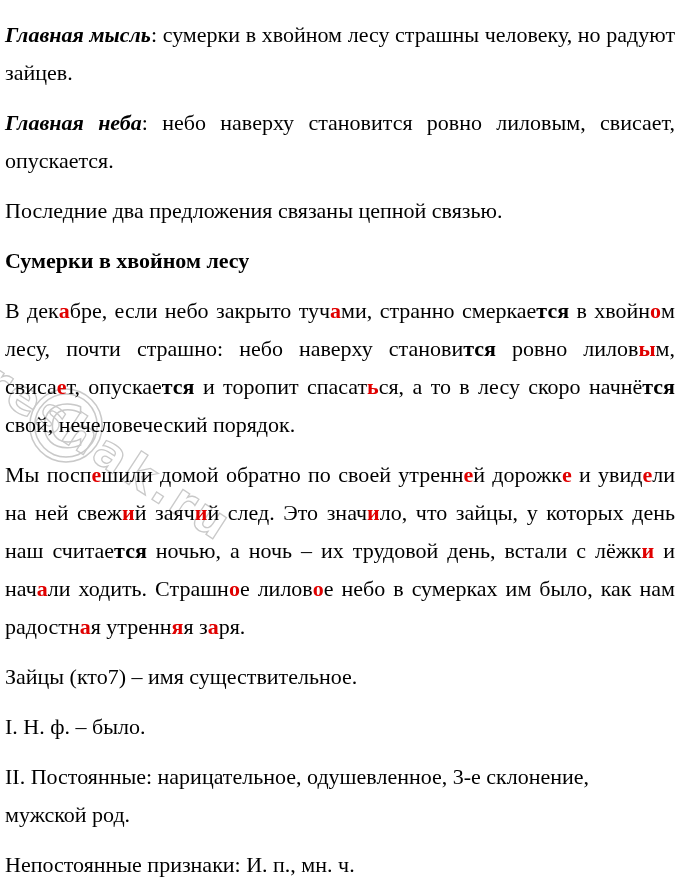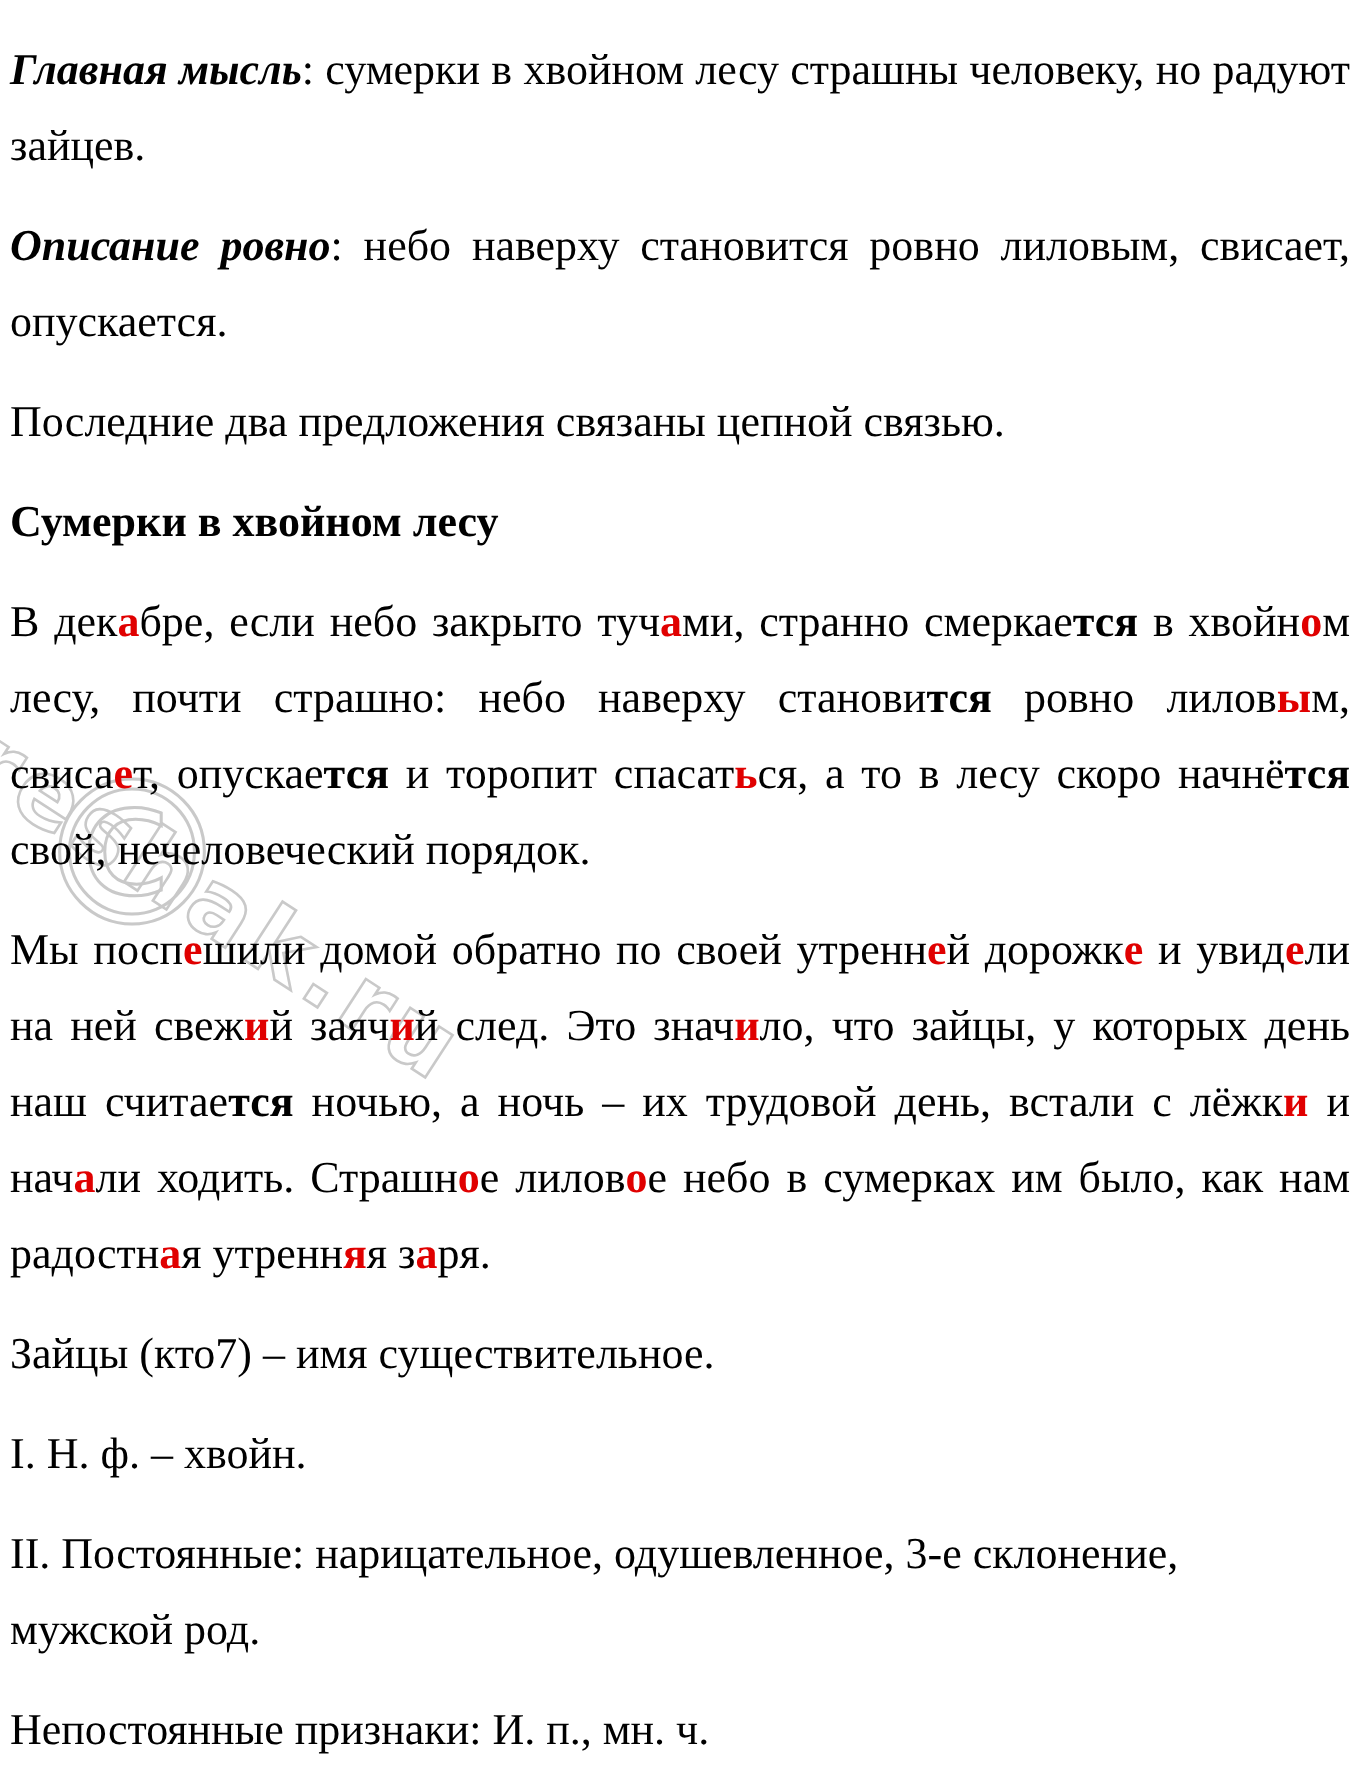--- a/index.html
+++ b/index.html
@@ -71,33 +71,33 @@
 </head>
 <body>
 
 <div class="watermark wm-text">reshak.ru</div>
 <div class="watermark wm-symbol">©</div>
 
 <div class="doc">
 
   <p class="just"><span class="seg-bi">Главная мысль</span><span class="seg-n">: сумерки в хвойном лесу страшны человеку, но радуют зайцев.</span></p>
 
-  <p class="just"><span class="seg-bi">Описание ровно</span><span class="seg-n">: небо наверху становится ровно лиловым, свисает, опускается.</span></p>
+  <p class="just"><span class="seg-bi">Главная неба</span><span class="seg-n">: небо наверху становится ровно лиловым, свисает, опускается.</span></p>
 
   <p class="left"><span class="seg-n">Последние два предложения связаны цепной связью.</span></p>
 
   <p class="center">Сумерки в хвойном лесу</p>
 
   <p class="just"><span class="seg-n">В дек</span><span class="seg-r">а</span><span class="seg-n">бре, если небо закрыто туч</span><span class="seg-r">а</span><span class="seg-n">ми, странно смеркае</span><span class="seg-b">тся</span><span class="seg-n"> в хвойн</span><span class="seg-r">о</span><span class="seg-n">м лесу, почти страшно: небо наверху станови</span><span class="seg-b">тся</span><span class="seg-n"> ровно лилов</span><span class="seg-r">ы</span><span class="seg-n">м, свиса</span><span class="seg-r">е</span><span class="seg-n">т, опускае</span><span class="seg-b">тся</span><span class="seg-n"> и торопит спасат</span><span class="seg-r">ь</span><span class="seg-n">ся, а то в лесу скоро начнё</span><span class="seg-b">тся</span><span class="seg-n"> свой, нечеловеческий порядок.</span></p>
 
   <p class="just"><span class="seg-n">Мы посп</span><span class="seg-r">е</span><span class="seg-n">шили домой обратно по своей утренн</span><span class="seg-r">е</span><span class="seg-n">й дорожк</span><span class="seg-r">е</span><span class="seg-n"> и увид</span><span class="seg-r">е</span><span class="seg-n">ли на ней свеж</span><span class="seg-r">и</span><span class="seg-n">й заяч</span><span class="seg-r">и</span><span class="seg-n">й след. Это знач</span><span class="seg-r">и</span><span class="seg-n">ло, что зайцы, у которых день наш считае</span><span class="seg-b">тся</span><span class="seg-n"> ночью, а ночь – их трудовой день, встали с лёжк</span><span class="seg-r">и</span><span class="seg-n"> и нач</span><span class="seg-r">а</span><span class="seg-n">ли ходить. Страшн</span><span class="seg-r">о</span><span class="seg-n">е лилов</span><span class="seg-r">о</span><span class="seg-n">е небо в сумерках им было, как нам радостн</span><span class="seg-r">а</span><span class="seg-n">я утренн</span><span class="seg-r">я</span><span class="seg-n">я з</span><span class="seg-r">а</span><span class="seg-n">ря.</span></p>
 
   <p class="left"><span class="seg-n">Зайцы (кто7) – имя существительное.</span></p>
 
-  <p class="left"><span class="seg-n">I. Н. ф. – хвойн.</span></p>
+  <p class="left"><span class="seg-n">I. Н. ф. – было.</span></p>
 
   <p class="left"><span class="seg-n">II. Постоянные: нарицательное, одушевленное, 3-е склонение, мужской род.</span></p>
 
   <p class="left"><span class="seg-n">Непостоянные признаки: И. п., мн. ч.</span></p>
 
   <p class="left"><span class="seg-n">III. (Кто?) </span><span class="seg-u">зайцы</span><span class="seg-n">.</span></p>
 
 </div>
 
 </body></html>

